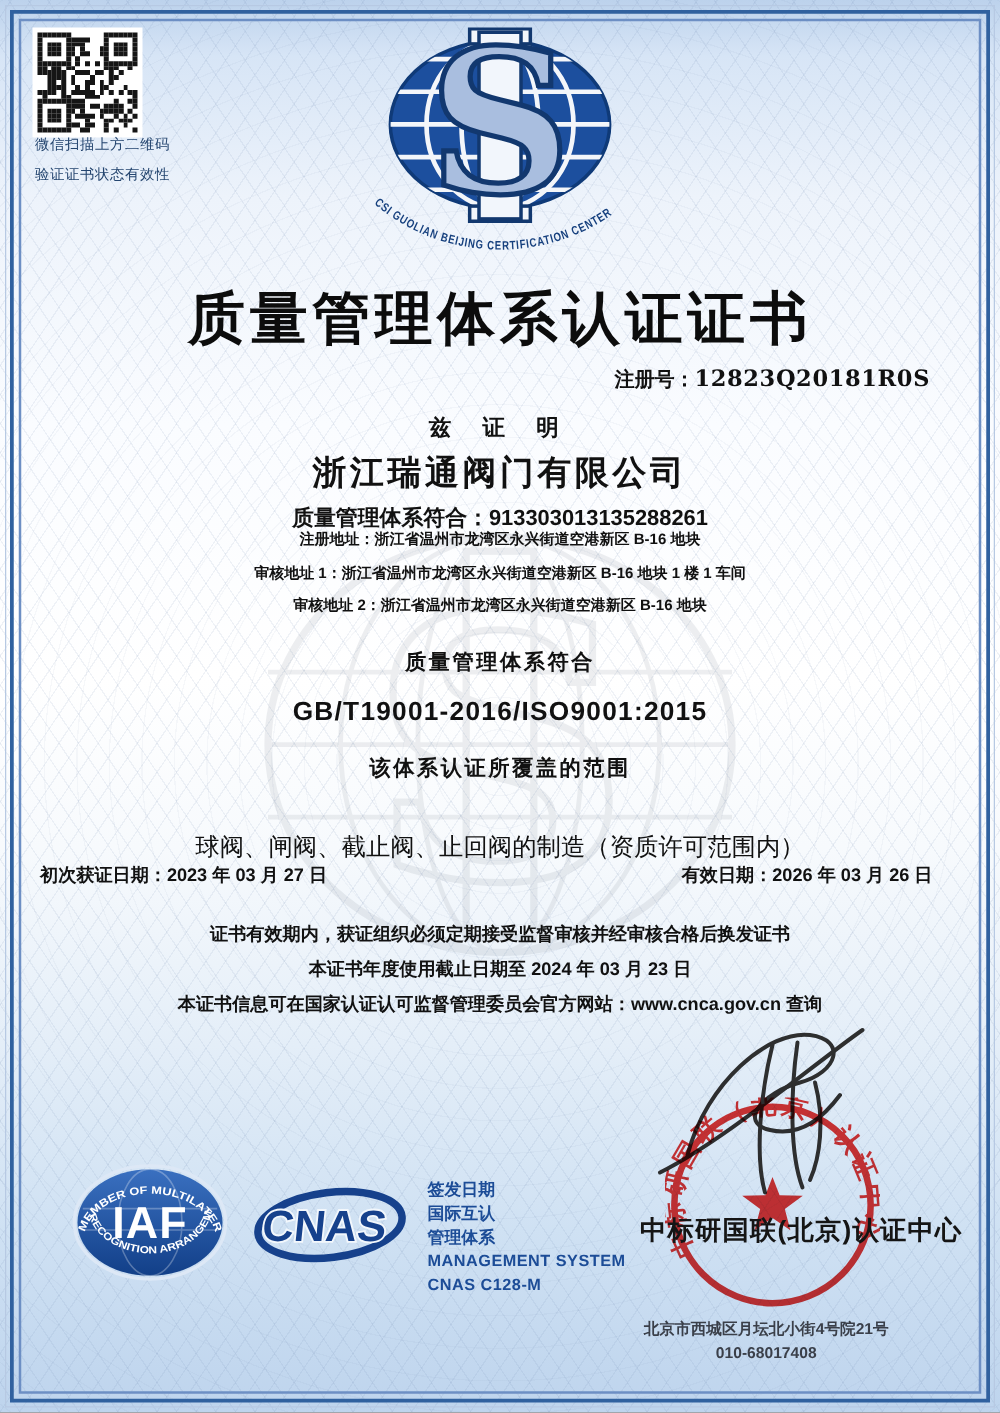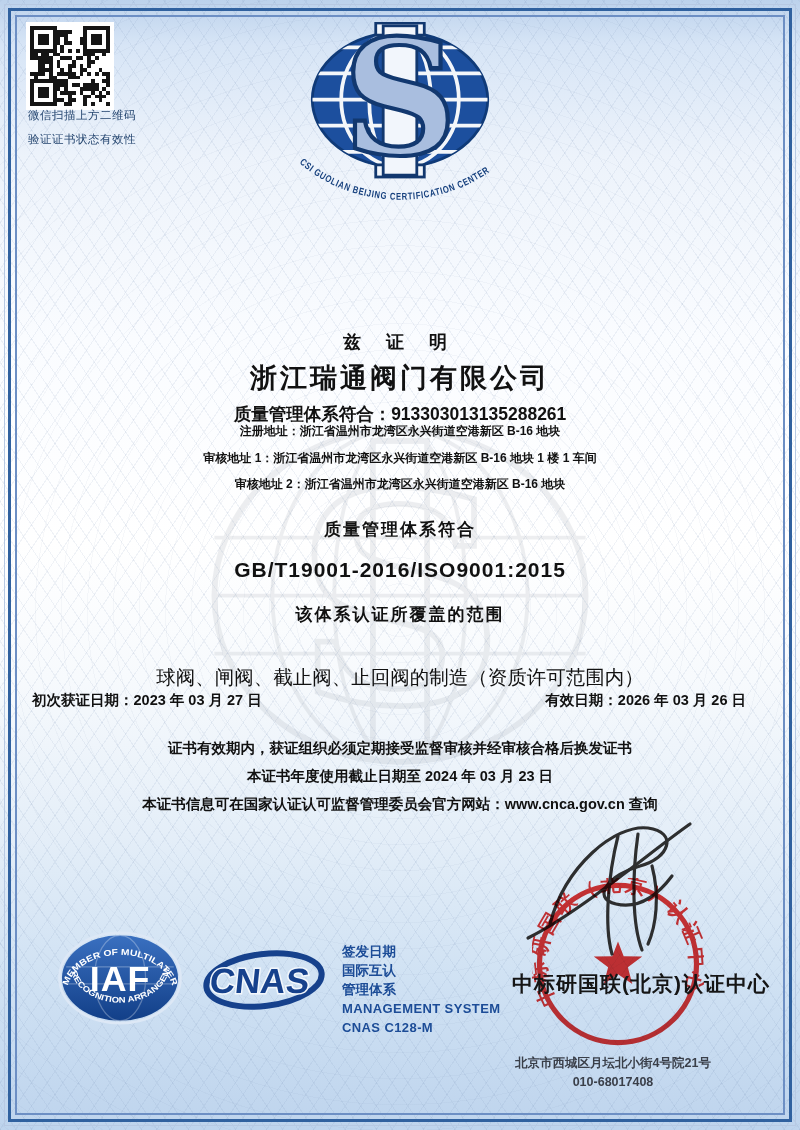--- a/index.html
+++ b/index.html
@@ -341,20 +341,24 @@
       <rect x="94" y="0" width="52" height="13" fill="#f2f6fc" stroke="#12386f" stroke-width="3"></rect>
       <rect x="94" y="152" width="52" height="13" fill="#f2f6fc" stroke="#12386f" stroke-width="3"></rect>
       <rect x="102" y="3" width="36" height="160" fill="#f2f6fc" stroke="#12386f" stroke-width="3"></rect>
     </g>
     <text x="120" y="140" text-anchor="middle" font-family="DejaVu Serif,serif" font-weight="bold" font-size="170" fill="#a9bedf" stroke="#12386f" stroke-width="4.5">S</text>
     <text font-size="10.5" font-weight="bold" fill="#16407e" letter-spacing="1">
       <textPath href="#logoArc" textLength="220" lengthAdjust="spacingAndGlyphs">CSI GUOLIAN BEIJING CERTIFICATION CENTER</textPath>
     </text>
   </svg>
 
+  <div class="abs ctr title">质量管理体系认证证书</div>
+  <div class="abs reg-line">
+    <span>注册号：</span><span class="reg-num">12823Q20181R0S</span>
+  </div>
 
   <div class="abs ctr company">浙江瑞通阀门有限公司</div>
   <div class="abs ctr hereby">兹 证 明</div>
   <div class="abs ctr credit">质量管理体系符合：913303013135288261</div>
   <div class="abs ctr addr">
     <div>注册地址：浙江省温州市龙湾区永兴街道空港新区 B-16 地块</div>
     <div>审核地址 1：浙江省温州市龙湾区永兴街道空港新区 B-16 地块 1 楼 1 车间</div>
     <div>审核地址 2：浙江省温州市龙湾区永兴街道空港新区 B-16 地块</div>
   </div>
 

